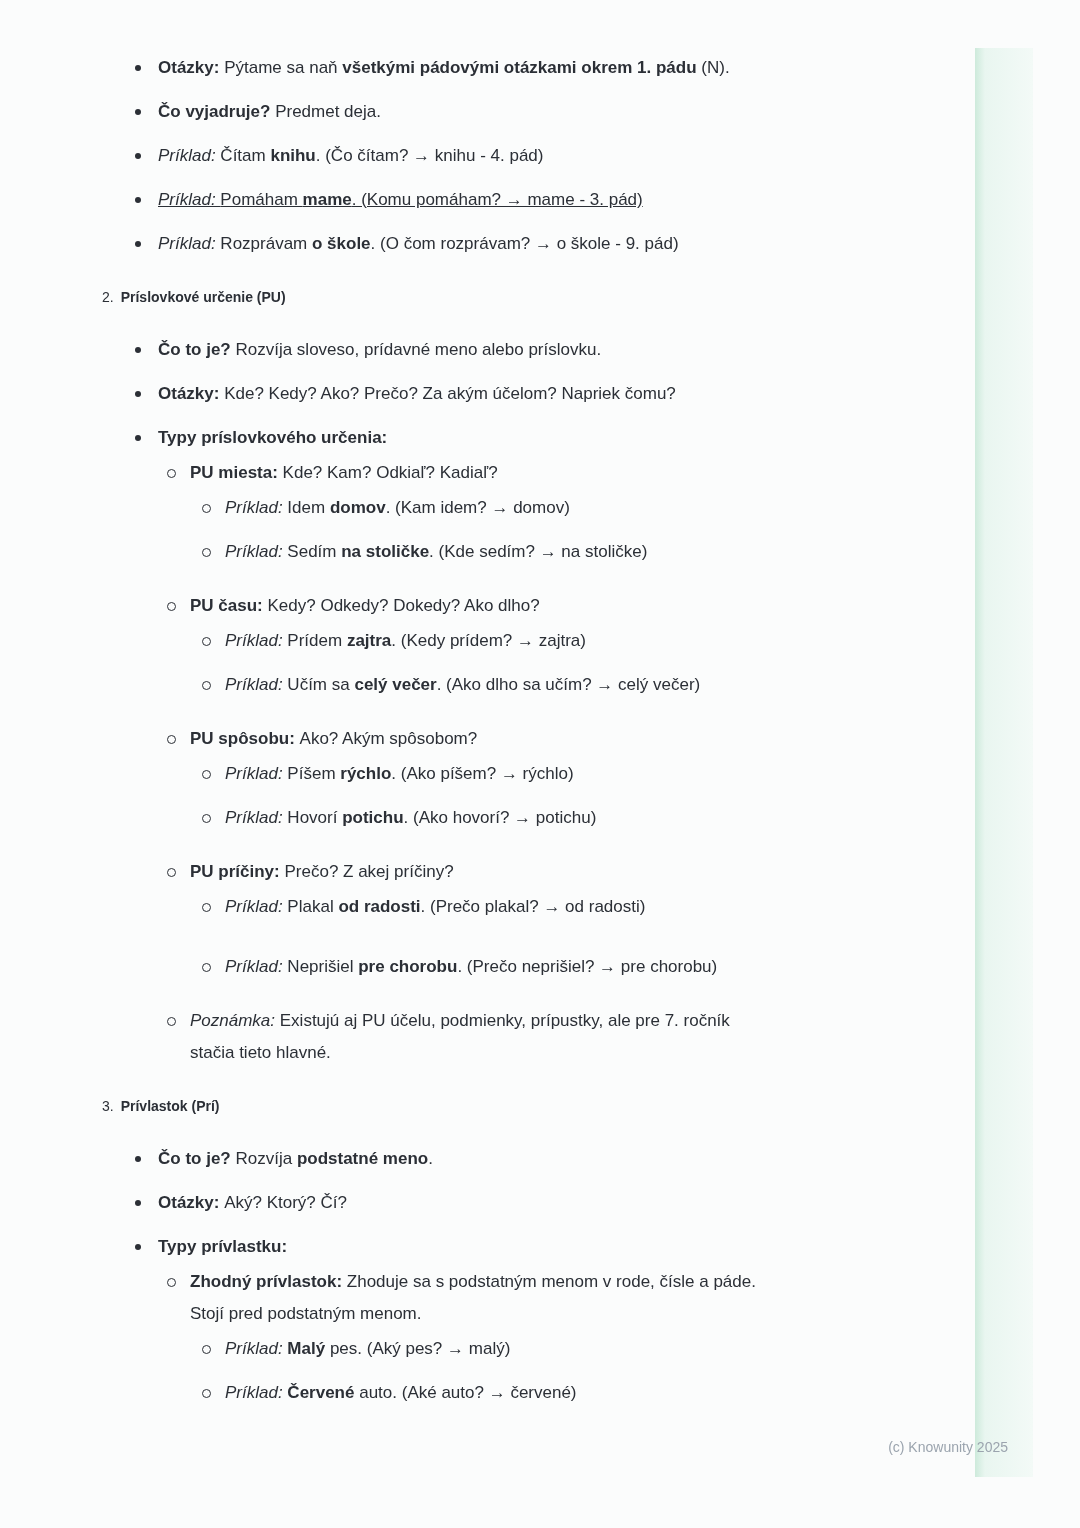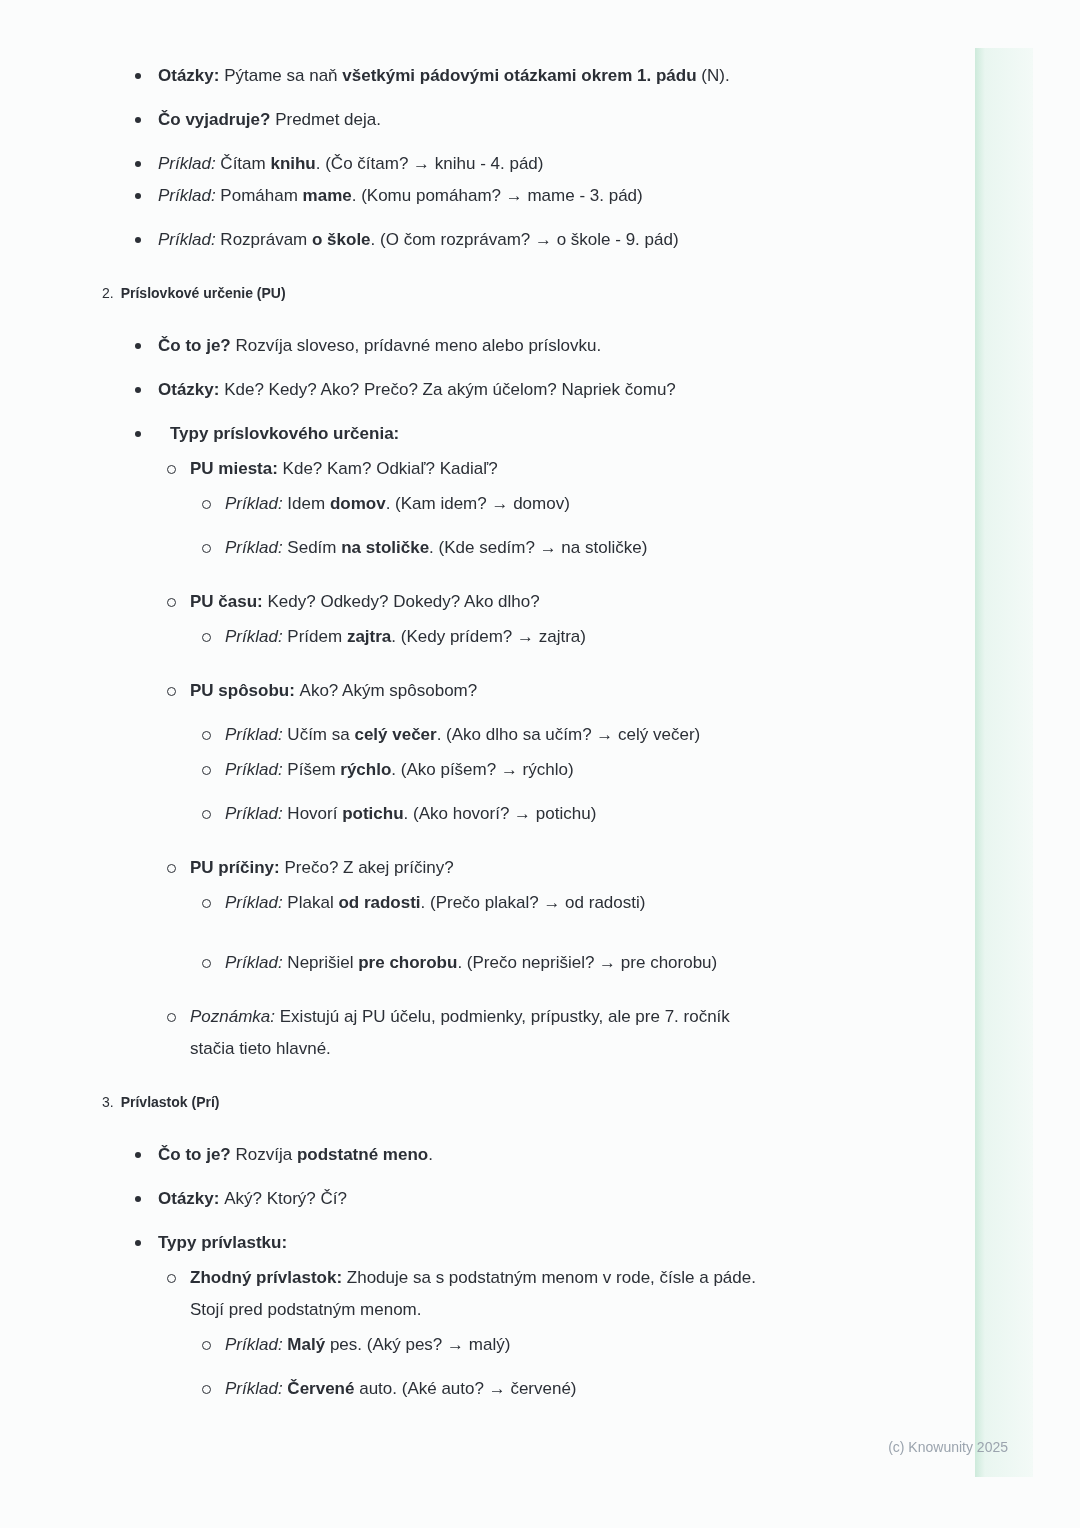--- a/index.html
+++ b/index.html
@@ -17,21 +17,21 @@
     position: absolute;
     left: 975px;
     top: 48px;
     width: 58px;
     height: 1429px;
     background: linear-gradient(90deg, var(--strip-edge, #cdeadb) 0px, var(--strip, #e9f6f0) 10px, #f3faf7 100%);
   }
   .doc {
     position: absolute;
     left: 0;
-    top: 8px;
+    top: 0;
     width: 888px;
     padding-top: 52px;
   }
   .heading {
     margin-left: 102px;
     font-size: 14px;
     line-height: 32px;
   }
   .heading-num { font-weight: 400; margin-right: 7px; }
   .heading-title { font-weight: 700; }
@@ -84,38 +84,38 @@
       <span class="txt"><span class="seg-b ">Otázky: </span><span>Pýtame sa naň </span><span class="seg-b ">všetkými pádovými otázkami okrem 1. pádu</span><span> (N).</span></span>
     </div>
     <div class="li lvl1" style="margin-top: 12px; text-align: center;">
       <span class="marker disc"></span>
       <span class="txt"><span class="seg-b ">Čo vyjadruje? </span><span>Predmet deja.</span></span>
     </div>
     <div class="li lvl1" style="margin-top: 12px;">
       <span class="marker disc"></span>
       <span class="txt"><span class="seg-i">Príklad: </span><span>Čítam </span><span class="seg-b ">knihu</span><span>. (Čo čítam? → knihu - 4. pád)</span></span>
     </div>
-    <div class="li lvl1" style="">
+    <div class="li lvl1" style="margin-top: 12px; text-decoration: underline;">
       <span class="marker disc"></span>
       <span class="txt"><span class="seg-i">Príklad: </span><span>Pomáham </span><span class="seg-b ">mame</span><span>. (Komu pomáham? → mame - 3. pád)</span></span>
     </div>
     <div class="li lvl1" style="margin-top: 12px;">
       <span class="marker disc"></span>
       <span class="txt"><span class="seg-i">Príklad: </span><span>Rozprávam </span><span class="seg-b ">o škole</span><span>. (O čom rozprávam? → o škole - 9. pád)</span></span>
     </div>
     <div class="heading" style="margin-top: 21px;"><span class="heading-num">2.</span><span class="heading-title">Príslovkové určenie (PU)</span></div>
     <div class="li lvl1" style="margin-top: 21px;">
       <span class="marker disc"></span>
       <span class="txt"><span class="seg-b ">Čo to je? </span><span>Rozvíja sloveso, prídavné meno alebo príslovku.</span></span>
     </div>
     <div class="li lvl1" style="margin-top: 12px;">
       <span class="marker disc"></span>
       <span class="txt"><span class="seg-b ">Otázky: </span><span>Kde? Kedy? Ako? Prečo? Za akým účelom? Napriek čomu?</span></span>
     </div>
-    <div class="li lvl1" style="margin-top: 12px; gap: 12px;">
+    <div class="li lvl1" style="margin-top: 12px;">
       <span class="marker disc"></span>
       <span class="txt"><span class="seg-b ">Typy príslovkového určenia:</span></span>
     </div>
     <div class="li lvl2" style="margin-top: 3px;">
       <span class="marker circle"></span>
       <span class="txt"><span class="seg-b ">PU miesta: </span><span>Kde? Kam? Odkiaľ? Kadiaľ?</span></span>
     </div>
     <div class="li lvl3" style="margin-top: 3px;">
       <span class="marker circle"></span>
       <span class="txt"><span class="seg-i">Príklad: </span><span>Idem </span><span class="seg-b ">domov</span><span>. (Kam idem? → domov)</span></span>
@@ -125,27 +125,27 @@
       <span class="txt"><span class="seg-i">Príklad: </span><span>Sedím </span><span class="seg-b ">na stoličke</span><span>. (Kde sedím? → na stoličke)</span></span>
     </div>
     <div class="li lvl2" style="margin-top: 22px;">
       <span class="marker circle"></span>
       <span class="txt"><span class="seg-b ">PU času: </span><span>Kedy? Odkedy? Dokedy? Ako dlho?</span></span>
     </div>
     <div class="li lvl3" style="margin-top: 3px;">
       <span class="marker circle"></span>
       <span class="txt"><span class="seg-i">Príklad: </span><span>Prídem </span><span class="seg-b ">zajtra</span><span>. (Kedy prídem? → zajtra)</span></span>
     </div>
+    <div class="li lvl3" style="margin-top: 12px;">
+      <span class="marker circle"></span>
+      <span class="txt"><span class="seg-i">Príklad: </span><span>Učím sa </span><span class="seg-b ">celý večer</span><span>. (Ako dlho sa učím? → celý večer)</span></span>
+    </div>
     <div class="li lvl2" style="margin-top: 22px;">
       <span class="marker circle"></span>
       <span class="txt"><span class="seg-b ">PU spôsobu: </span><span>Ako? Akým spôsobom?</span></span>
-    </div>
-    <div class="li lvl3" style="margin-top: 12px;">
-      <span class="marker circle"></span>
-      <span class="txt"><span class="seg-i">Príklad: </span><span>Učím sa </span><span class="seg-b ">celý večer</span><span>. (Ako dlho sa učím? → celý večer)</span></span>
     </div>
     <div class="li lvl3" style="margin-top: 3px;">
       <span class="marker circle"></span>
       <span class="txt"><span class="seg-i">Príklad: </span><span>Píšem </span><span class="seg-b ">rýchlo</span><span>. (Ako píšem? → rýchlo)</span></span>
     </div>
     <div class="li lvl3" style="margin-top: 12px;">
       <span class="marker circle"></span>
       <span class="txt"><span class="seg-i">Príklad: </span><span>Hovorí </span><span class="seg-b ">potichu</span><span>. (Ako hovorí? → potichu)</span></span>
     </div>
     <div class="li lvl2" style="margin-top: 22px;">

